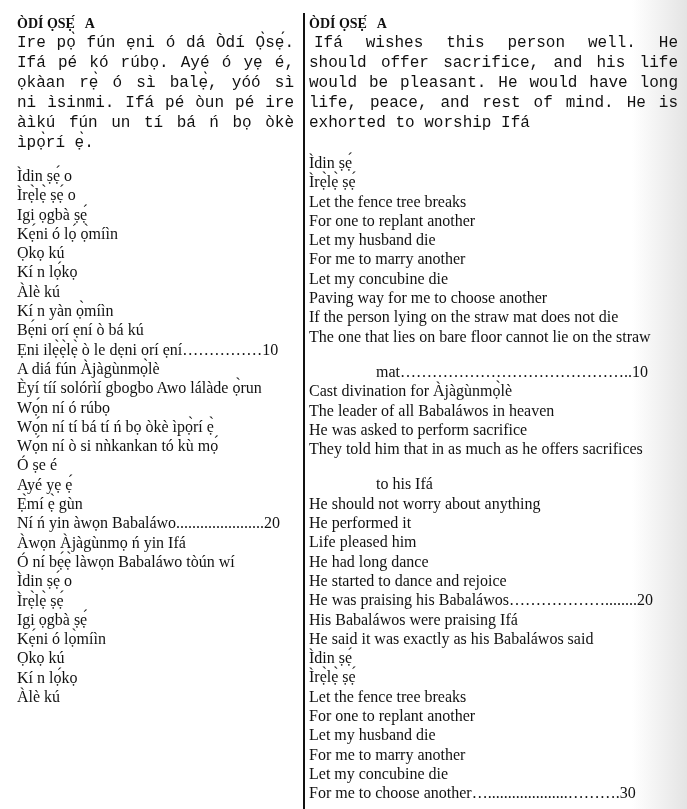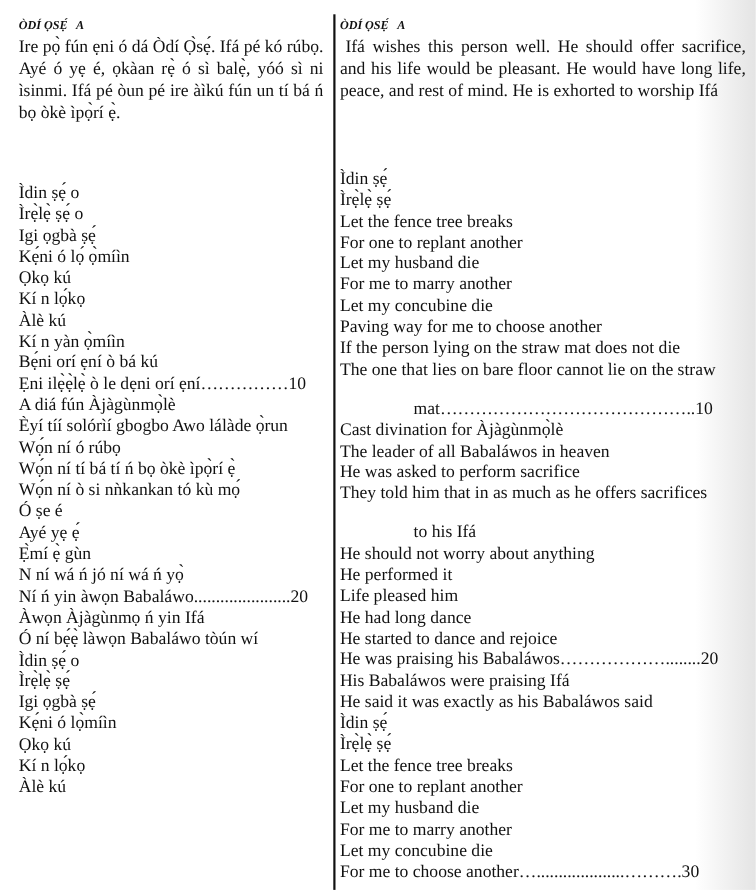--- a/index.html
+++ b/index.html
@@ -39,31 +39,31 @@
   .col-left {
     left: 17px;
     width: 277px;
   }
   .col-right {
     left: 309px;
     width: 369px;
   }
   .heading {
     font-weight: bold;
-    font-size: 11px;
+    font-size: 14px;
     line-height: 19px;
     height: 19px;
     white-space: pre;
-    font-style: italic;
   }
   .intro {
     font-size: 16px;
     line-height: 20px;
     text-align: justify;
     margin: 0;
+    font-family: Liberation Mono, monospace;
   }
   .col-right .intro {
     text-indent: 5px;
   }
   .verses {
     position: absolute;
     top: 152px;
     left: 0;
     margin: 0;
     padding: 0;
@@ -104,21 +104,20 @@
       <li class="verse">Bẹ́ni orí ẹní ò bá kú</li>
       <li class="verse">Ẹni ilẹ̀ẹ̀lẹ̀ ò le dẹni orí ẹní……………10</li>
       <li class="verse">A diá fún Àjàgùnmọ̀lè</li>
       <li class="verse">Èyí tíí solórìí gbogbo Awo lálàde ọ̀run</li>
       <li class="verse">Wọ́n ní ó rúbọ</li>
       <li class="verse">Wọ́n ní tí bá tí ń bọ òkè ìpọ̀rí ẹ̀</li>
       <li class="verse">Wọ́n ní ò si nǹkankan tó kù mọ́</li>
       <li class="verse">Ó ṣe é</li>
       <li class="verse">Ayé yẹ ẹ́</li>
       <li class="verse">Ẹ̀mí ẹ̀ gùn</li>
-      <li class="verse">N ní wá ń jó ní wá ń yọ̀</li>
       <li class="verse">Ní ń yin àwọn Babaláwo......................20</li>
       <li class="verse">Àwọn Àjàgùnmọ ń yin Ifá</li>
       <li class="verse">Ó ní  bẹ́ẹ̀ làwọn Babaláwo tòún wí</li>
       <li class="verse">Ìdin ṣẹ́ o</li>
       <li class="verse">Ìrẹ̀lẹ̀ ṣẹ́</li>
       <li class="verse">Igi ọgbà ṣẹ́</li>
       <li class="verse">Kẹ́ni ó lọ̀míìn</li>
       <li class="verse">Ọkọ kú</li>
       <li class="verse">Kí n lọ́kọ</li>
       <li class="verse">Àlè kú</li>

